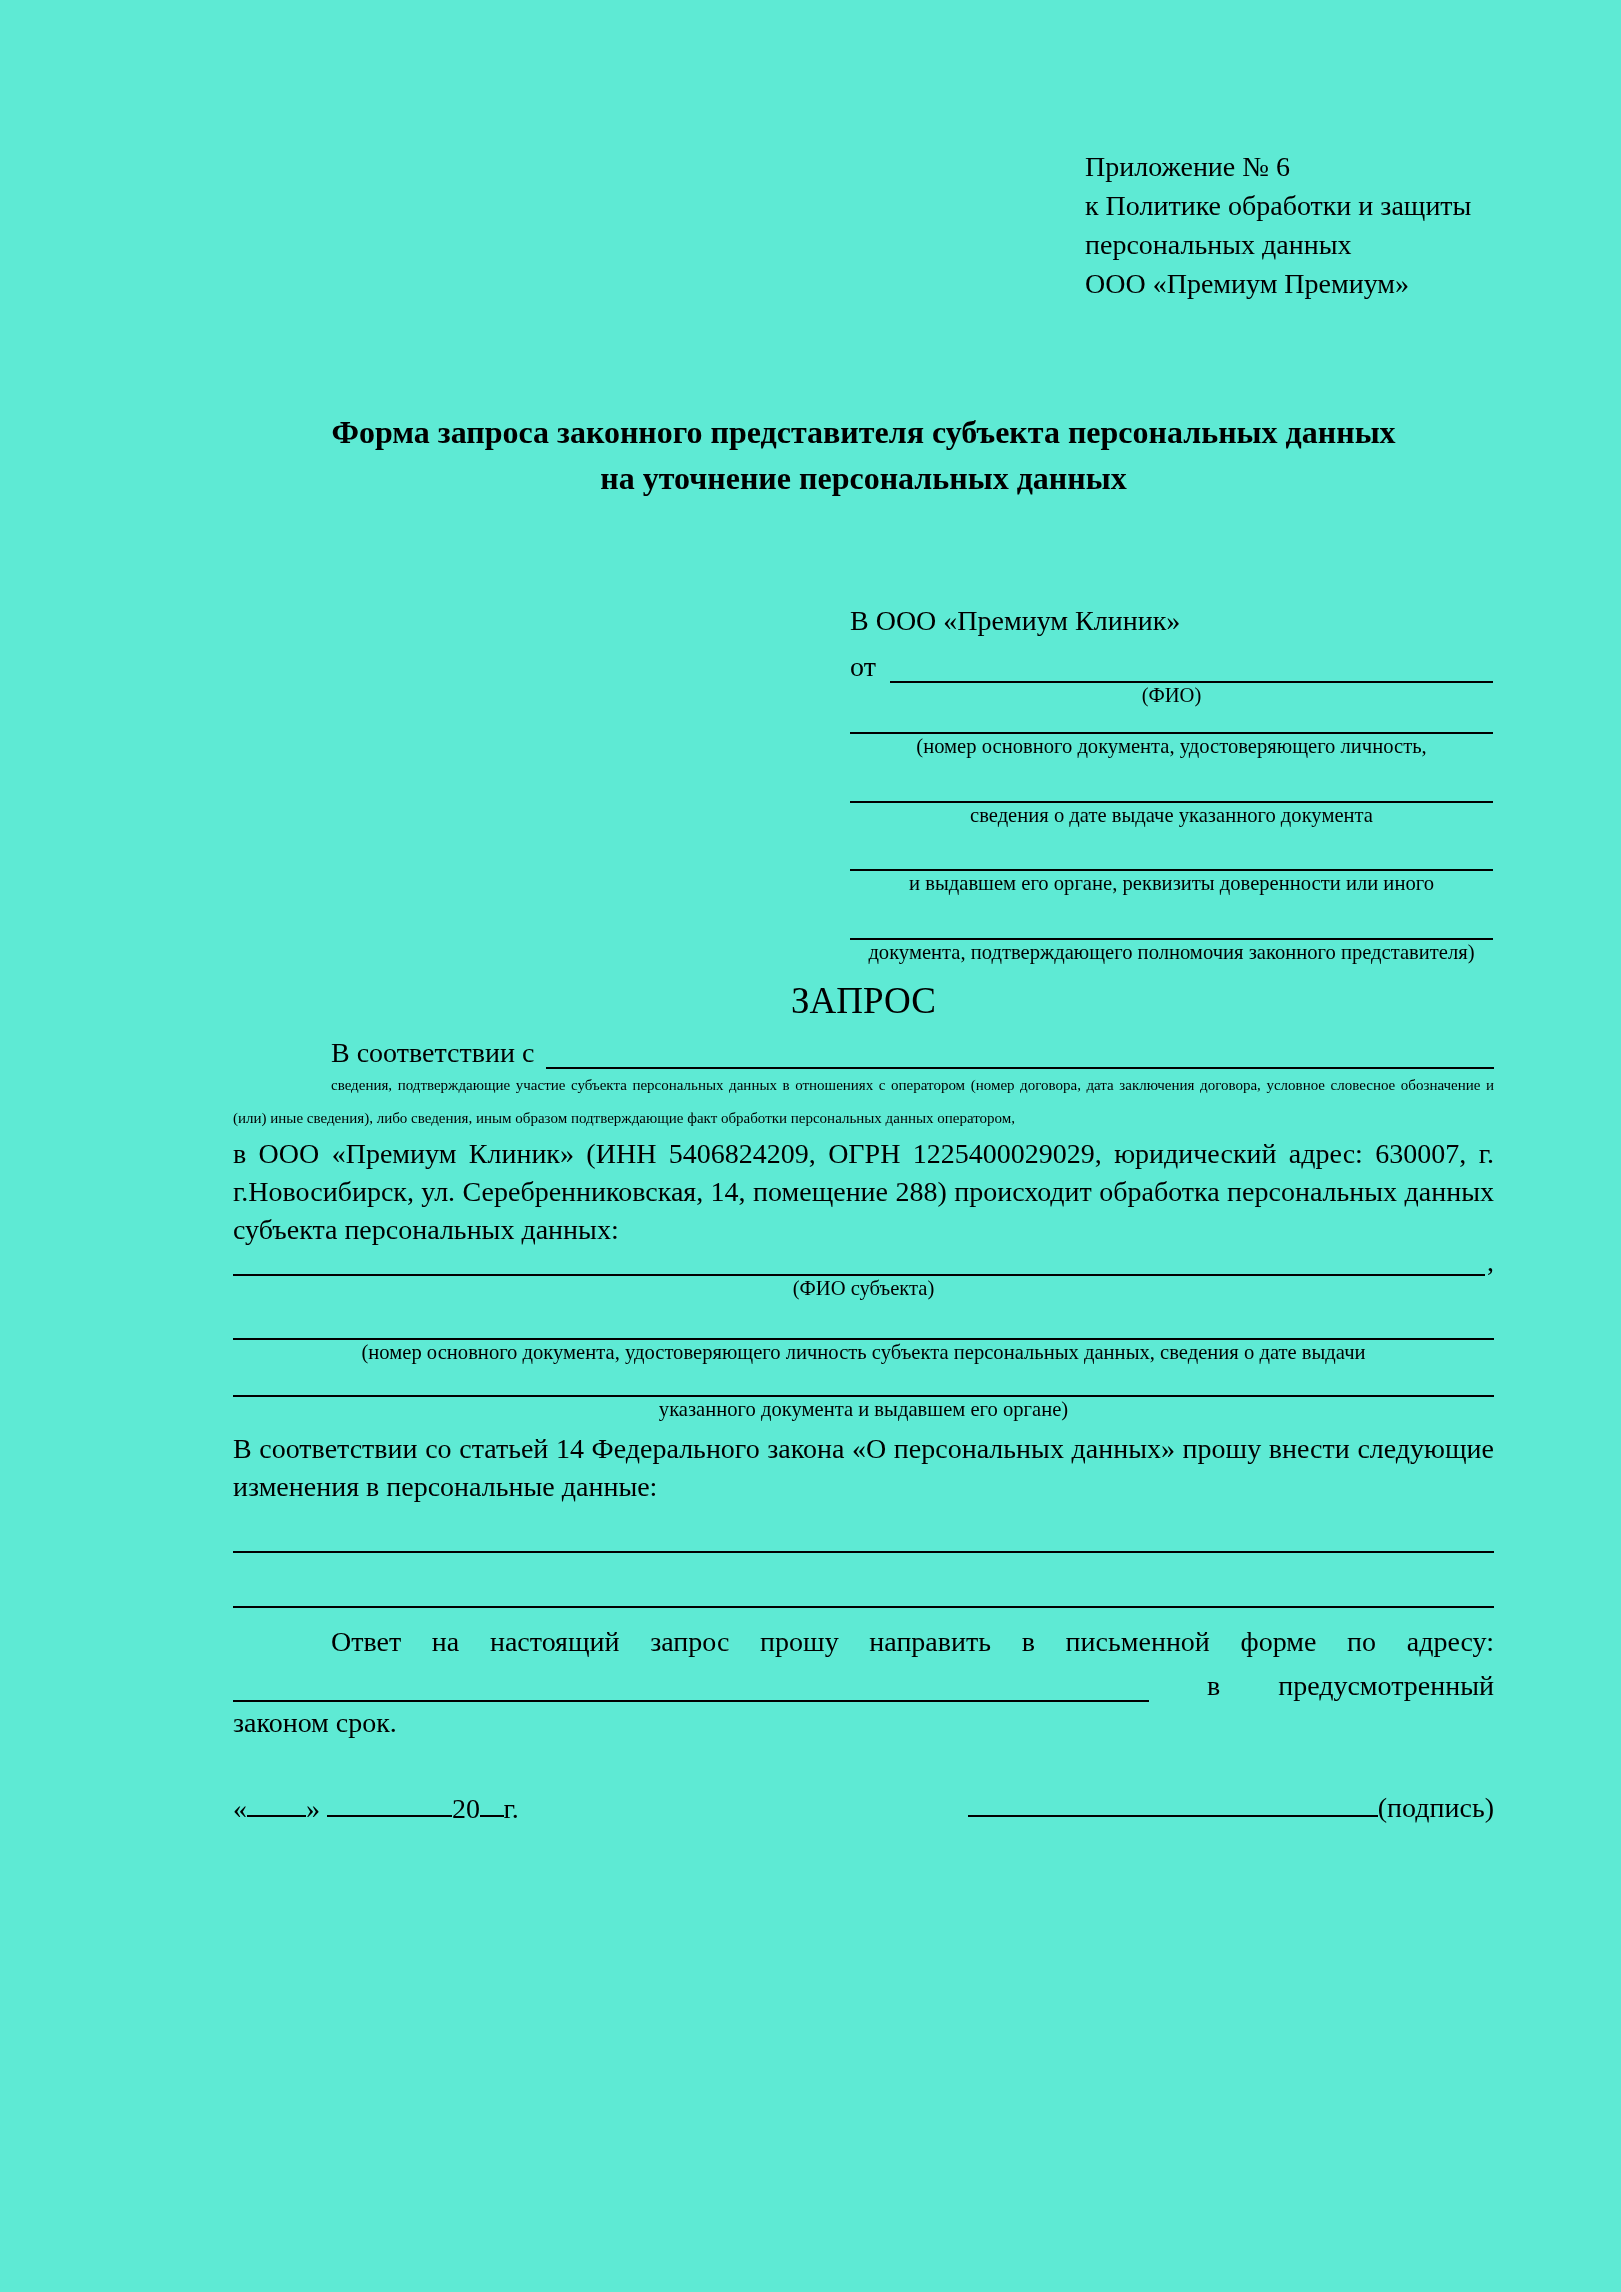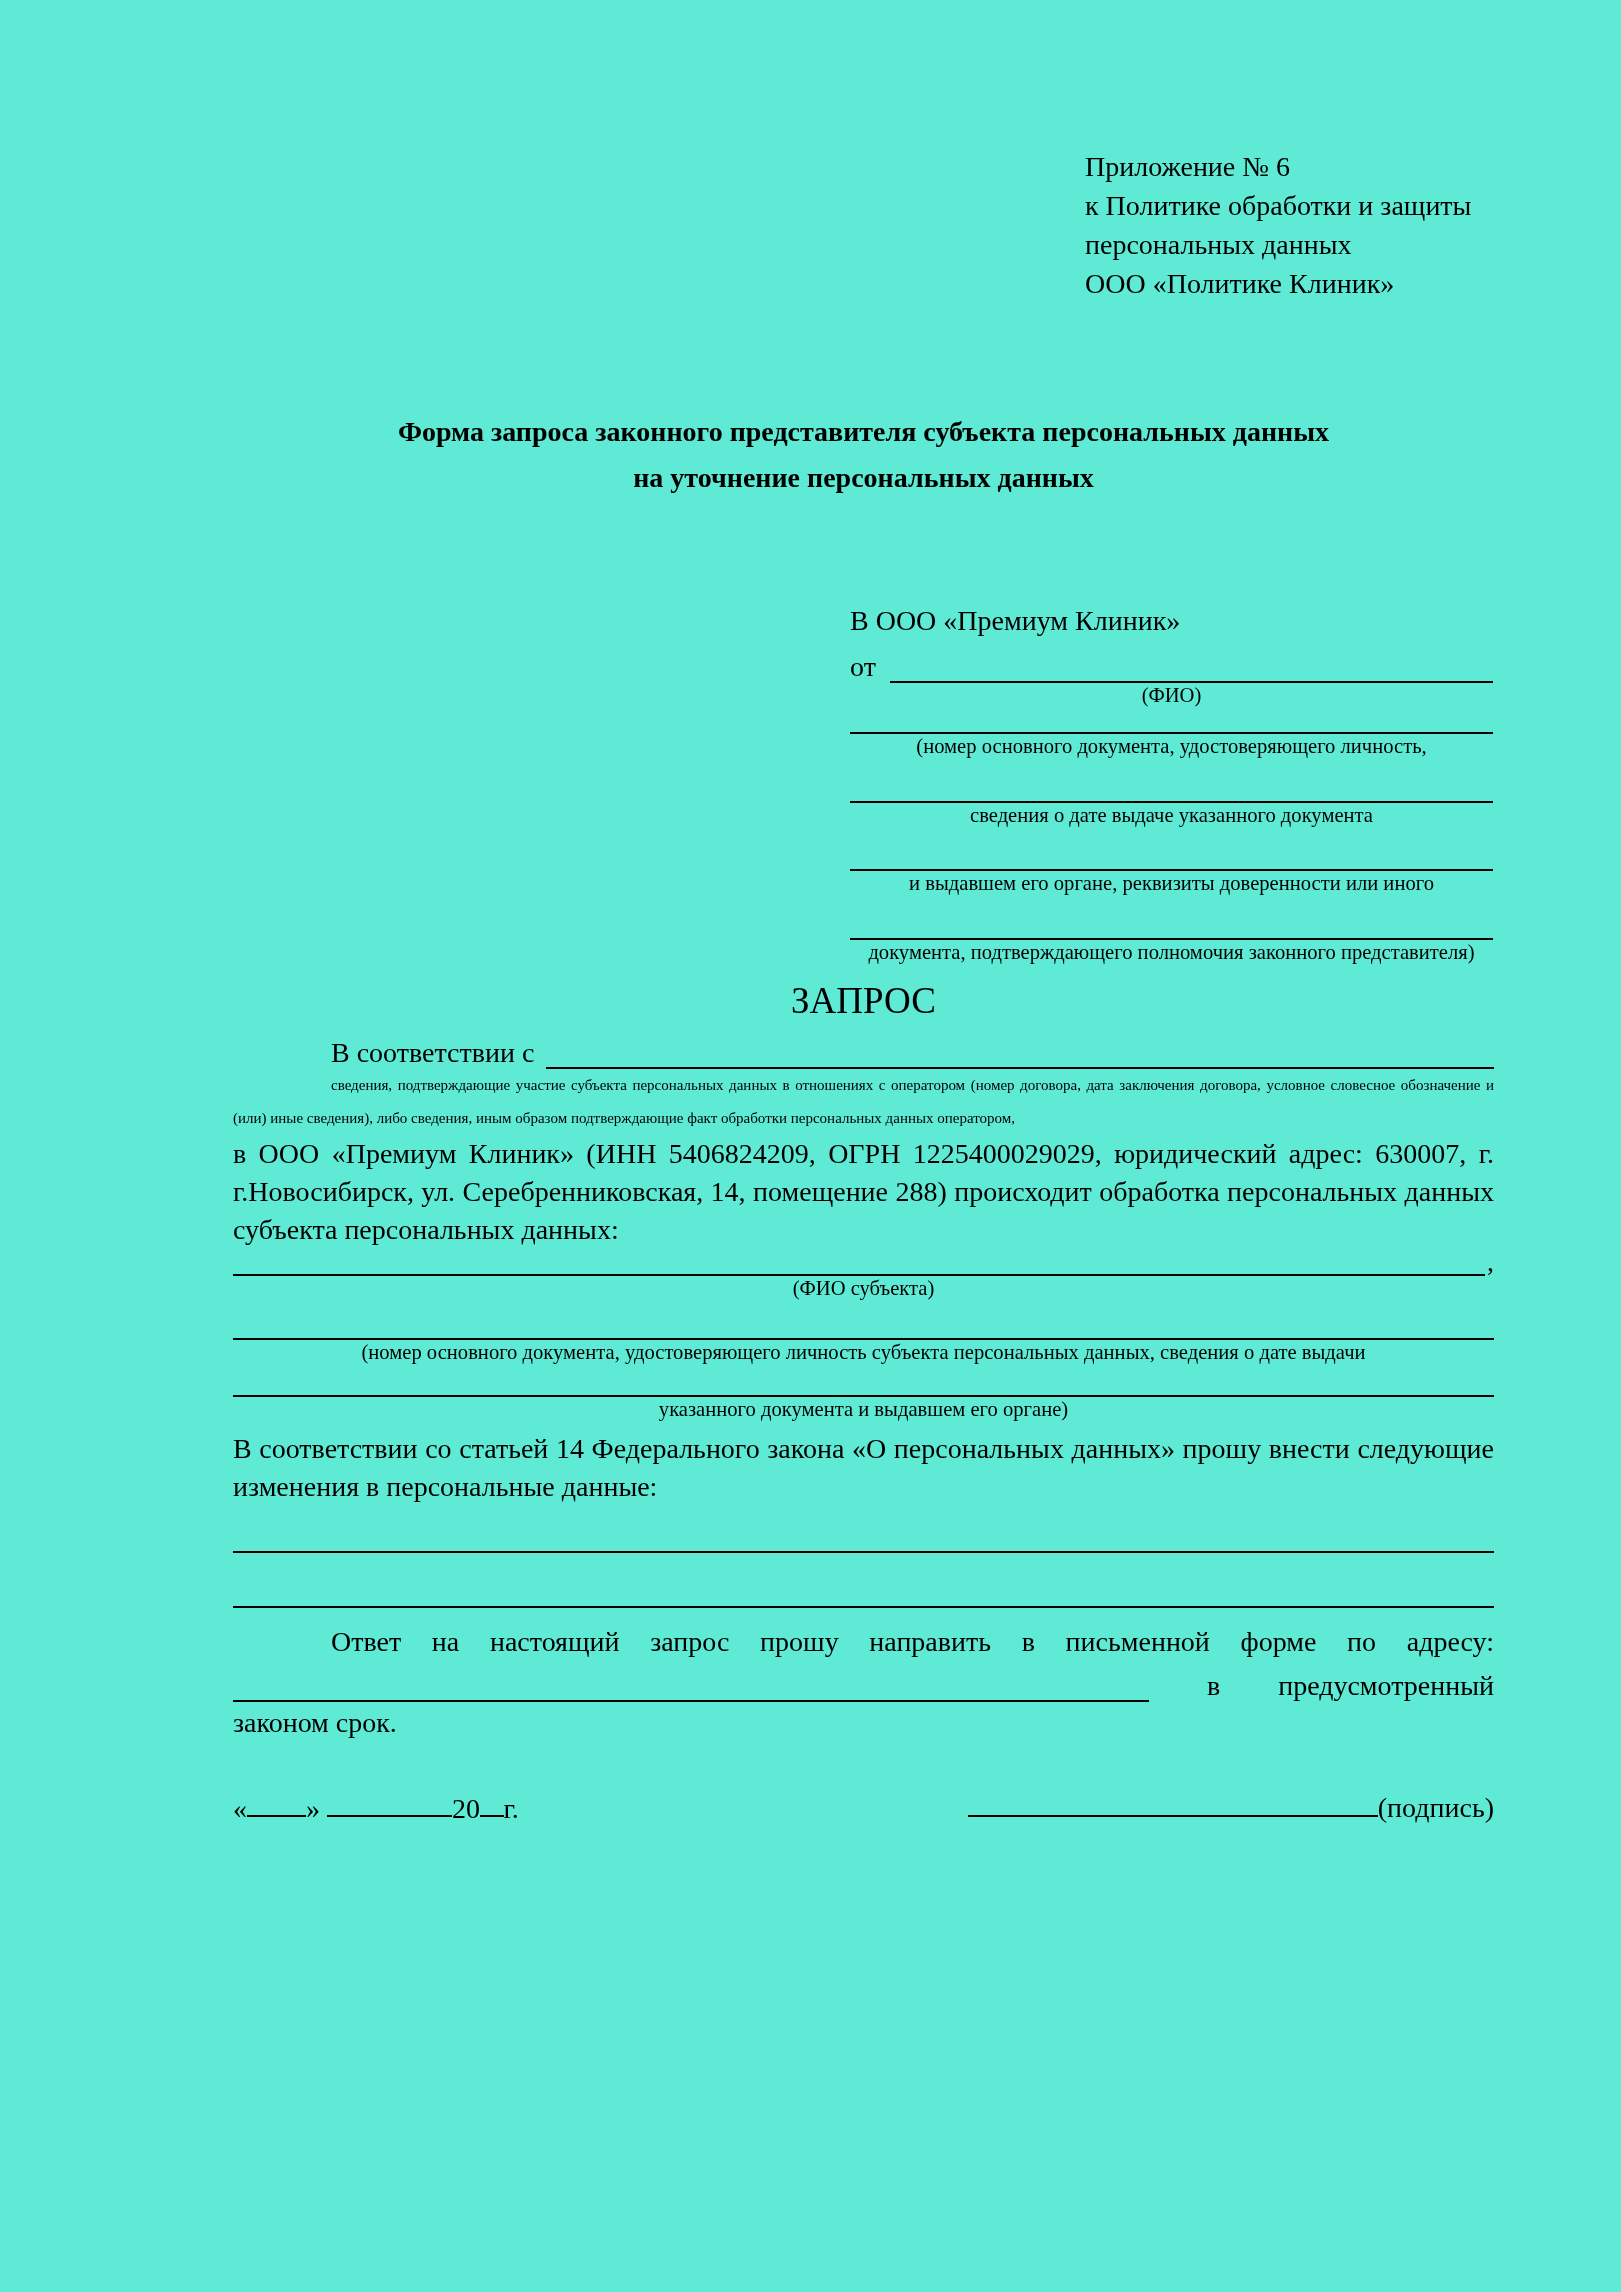--- a/index.html
+++ b/index.html
@@ -7,21 +7,21 @@
     position:relative;
     width:1621px;height:2293px;
     box-sizing:border-box;
     background:#5eead4;
     color:#000000;
     font-family:"Liberation Serif","DejaVu Serif",serif;
     padding:147px 127px 0 233px;
     overflow:hidden;
   }
   .hdr{margin-left:852px;font-size:28px;line-height:39px;}
-  .title{margin-top:106px;font-size:28px;font-weight:bold;line-height:46px;text-align:center;}
+  .title{margin-top:106px;font-size:32px;font-weight:bold;line-height:46px;text-align:center;}
   .addr{margin-top:100px;margin-left:617px;width:643px;font-size:28px;}
   .addr-to{line-height:39px;}
   .from-row{display:flex;align-items:flex-end;height:43px;}
   .fill{border-bottom:2.9px solid #000;}
   .from-row .fill{flex:1;margin-left:13.7px;}
   .cap{font-size:20.6px;line-height:25.5px;text-align:center;}
   .fillrow-first .fill{height:23.5px;}
   .fillrow .fill{height:41px;}
   .zapros{margin-top:15.7px;font-size:37px;line-height:39px;text-align:center;}
   .intro-row{display:flex;align-items:flex-end;height:45px;padding-left:98px;font-size:28px;margin-top:3.9px;}
@@ -50,21 +50,21 @@
 </style>
 </head>
 <body>
 
 <div class="page">
 
   <div class="hdr">
     <div>Приложение № 6</div>
     <div>к Политике обработки и защиты</div>
     <div>персональных данных</div>
-    <div>ООО «Политике Клиник»</div>
+    <div>ООО «Премиум Премиум»</div>
   </div>
 
   <div class="title">
     <div>Форма запроса законного представителя субъекта персональных данных</div>
     <div>на уточнение персональных данных</div>
   </div>
 
   <div class="addr">
     <div class="addr-to">В ООО «Премиум Клиник»</div>
     <div class="from-row">

